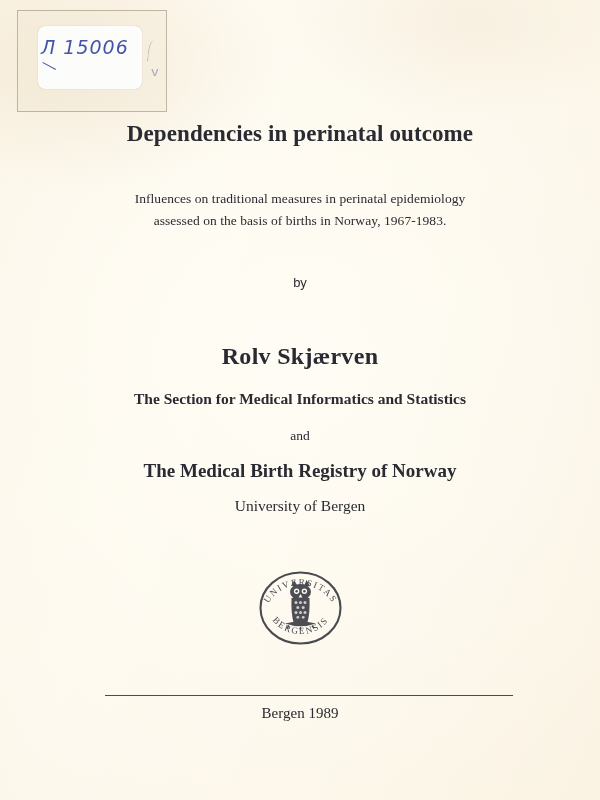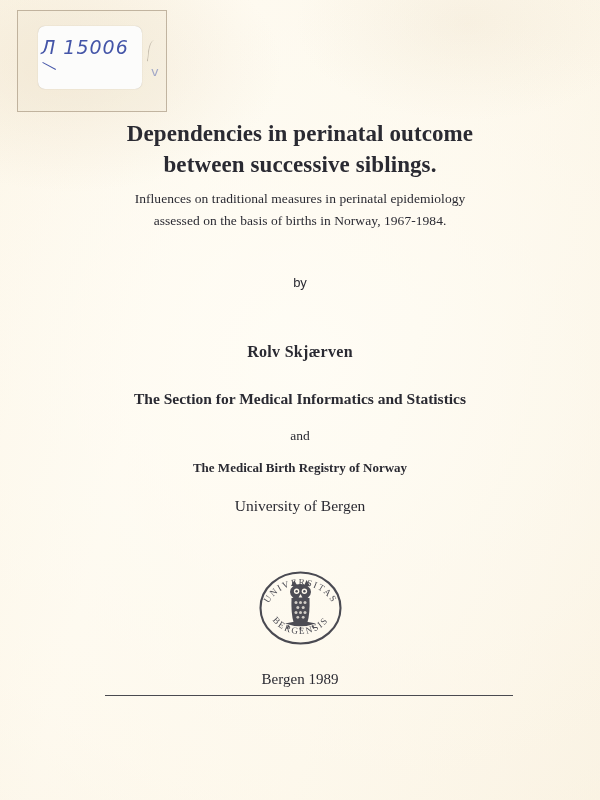--- a/index.html
+++ b/index.html
@@ -112,36 +112,36 @@
     letter-spacing: 0.05px;
   }
   #byline {
     top: 275px;
     font-family: "Liberation Sans", "DejaVu Sans", sans-serif;
     font-size: 13px;
     font-weight: normal;
   }
   #author {
     top: 343px;
-    font-size: 16px;
+    font-size: 24px;
     font-weight: bold;
     letter-spacing: 0.3px;
   }
   #affil-1 {
     top: 390px;
     font-size: 15.5px;
     font-weight: bold;
   }
   #conjunction {
     top: 428px;
     font-size: 13.5px;
   }
   #affil-2 {
     top: 460px;
-    font-size: 13px;
+    font-size: 19px;
     font-weight: bold;
   }
   #affil-3 {
     top: 497px;
     font-size: 15.5px;
     text-align: center;
   }
 
   
   #seal {
@@ -156,47 +156,46 @@
   
   #footer-rule {
     position: absolute;
     left: 105px;
     top: 695px;
     width: 408px;
     height: 0;
     border-top: 1.6px solid #4a4a50;
   }
   #imprint {
-    top: 671px;
+    top: 705px;
     font-size: 15px;
   }
 </style>
 </head>
 <body>
 
 <div id="page">
 
   <div id="paper-texture"></div>
   <div id="paper-stain"></div>
 
   <div id="stamp-box"></div>
   <div id="sticker"></div>
   <div id="shelfmark">Л 15006</div>
   <div id="shelfmark-underline"></div>
   <div id="stray-stroke"></div>
   <div id="check-mark">v</div>
 
   <div class="center" id="title">
     <div>Dependencies in perinatal outcome</div>
-    <div>between successive siblings.</div>
   </div>
 
   <div class="center" id="subtitle">
     <div>Influences on traditional measures in perinatal epidemiology</div>
-    <div>assessed on the basis of births in Norway, 1967-1984.</div>
+    <div>assessed on the basis of births in Norway, 1967-1983.</div>
   </div>
 
   <div class="center" id="byline">by</div>
 
   <div class="center" id="author">Rolv   Skjærven</div>
 
   <div class="center" id="affil-1">The Section for Medical Informatics and Statistics</div>
   <div class="center" id="conjunction">and</div>
   <div class="center" id="affil-2">The Medical Birth Registry of Norway</div>
   <div class="center" id="affil-3">University of Bergen</div>

